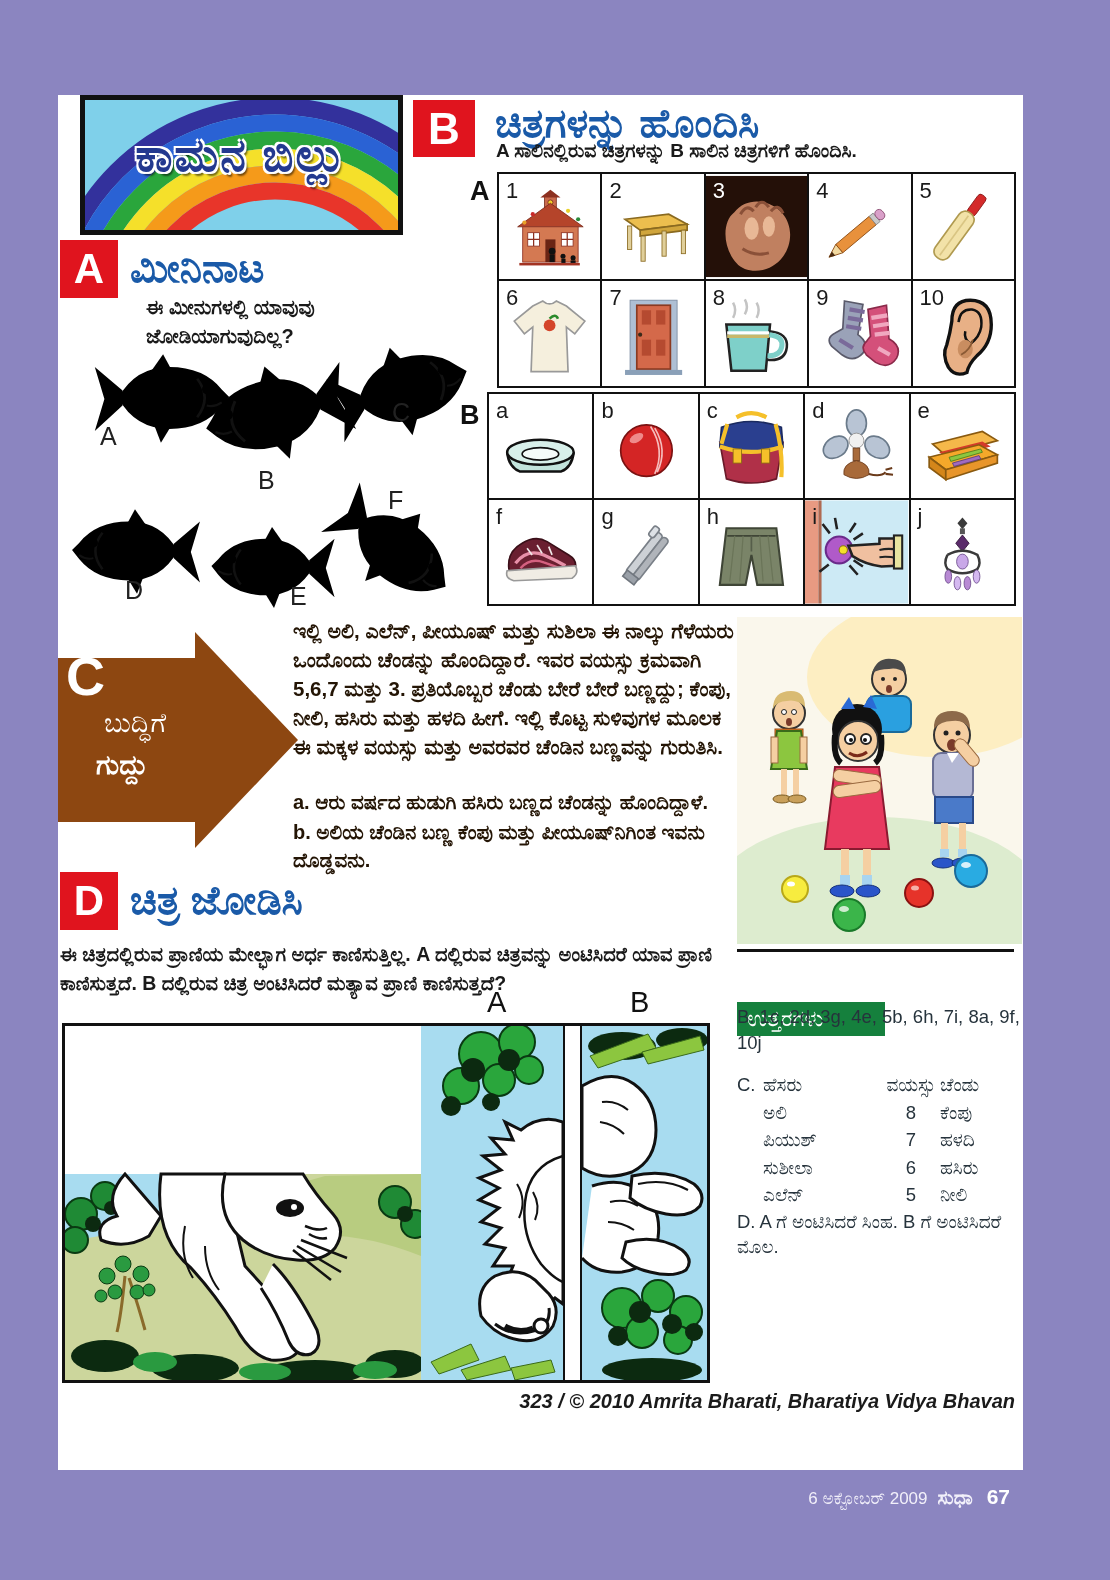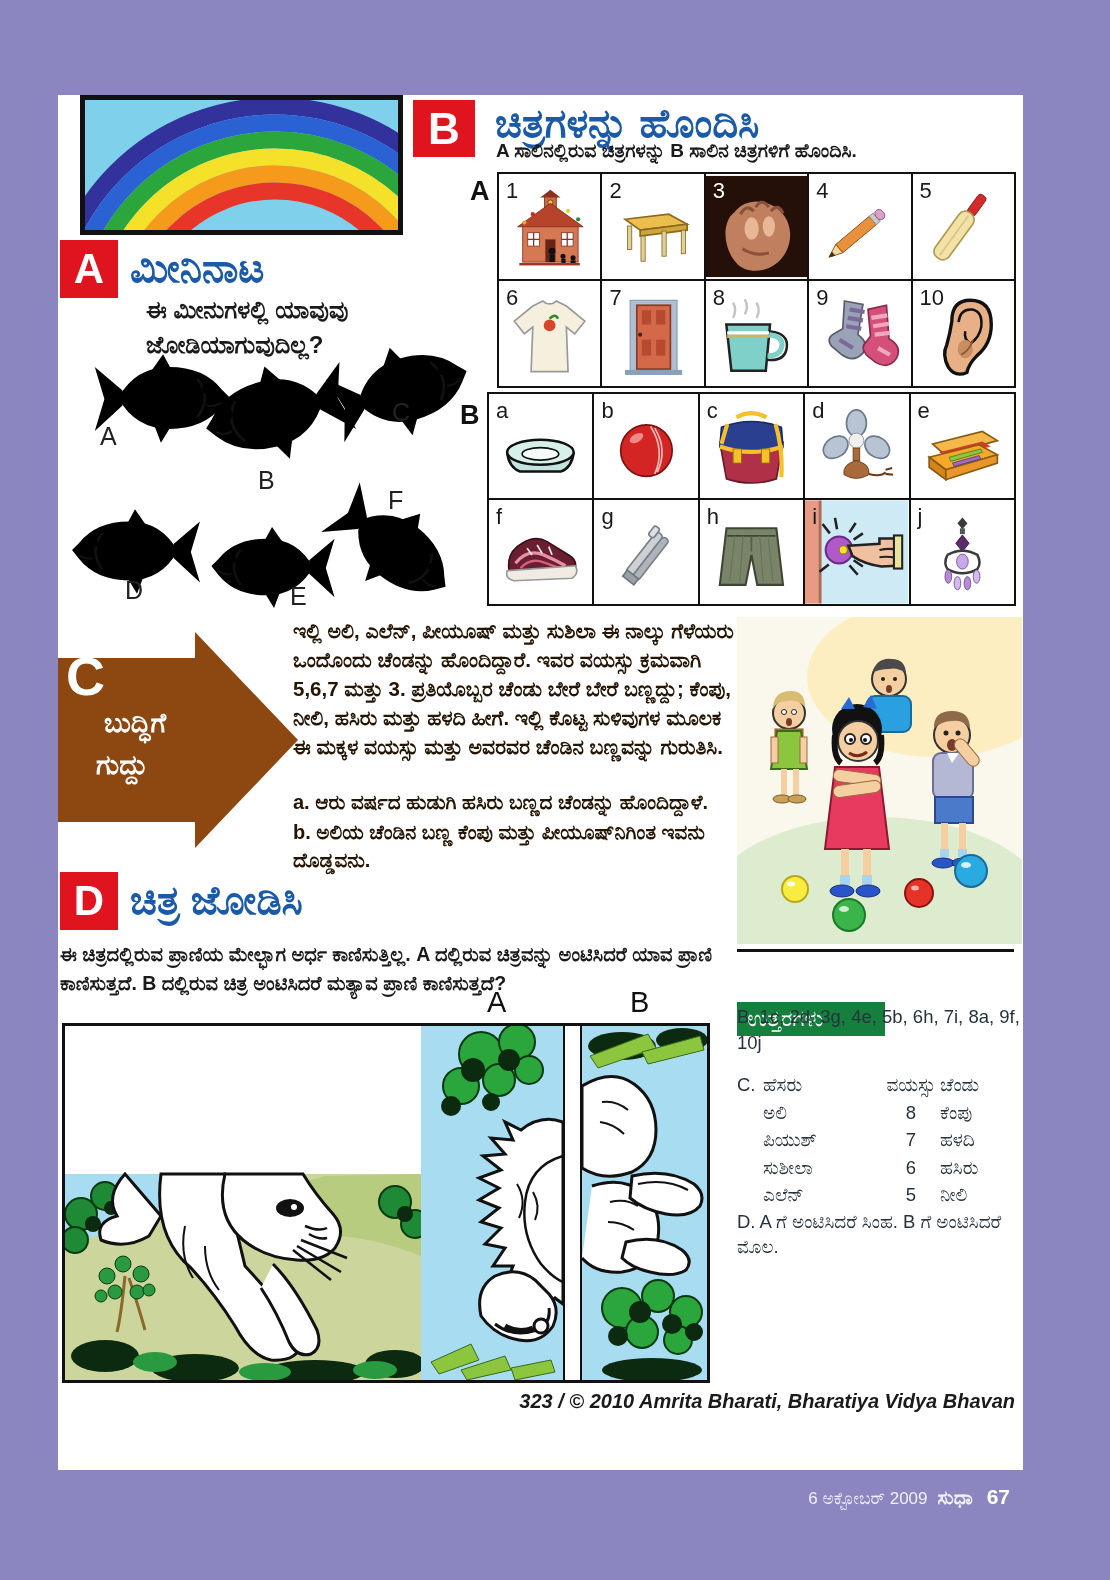--- a/index.html
+++ b/index.html
@@ -251,20 +251,21 @@
 
   <div class="masthead">
     <svg viewBox="0 0 313 130" preserveAspectRatio="none">
       <circle cx="190" cy="230" r="224" fill="none" stroke="#33319c" stroke-width="17"></circle>
       <circle cx="190" cy="230" r="207" fill="none" stroke="#2a62d4" stroke-width="17"></circle>
       <circle cx="190" cy="230" r="190" fill="none" stroke="#2aa63c" stroke-width="17"></circle>
       <circle cx="190" cy="230" r="173" fill="none" stroke="#f5e02a" stroke-width="17"></circle>
       <circle cx="190" cy="230" r="156" fill="none" stroke="#f59a1a" stroke-width="17"></circle>
       <circle cx="190" cy="230" r="139" fill="none" stroke="#e8352a" stroke-width="17"></circle>
     </svg>
+    <div class="mast-title">ಕಾಮನ ಬಿಲ್ಲು</div>
   </div>
 
   <div class="badge" style="left:413px;top:100px;width:62px;height:57px;font-size:44px;">B</div>
   <div class="sec-title" style="left:495px;top:101px;">ಚಿತ್ರಗಳನ್ನು ಹೊಂದಿಸಿ</div>
   <div class="abs plain" style="left:496px;top:140px;font-size:19px;">A ಸಾಲಿನಲ್ಲಿರುವ ಚಿತ್ರಗಳನ್ನು B ಸಾಲಿನ ಚಿತ್ರಗಳಿಗೆ ಹೊಂದಿಸಿ.</div>
 
   <div class="grid-label" style="left:470px;top:176px;">A</div>
   <div class="grid" style="left:497px;top:172px;width:515px;height:212px;">
       <div class="cell">
         <span class="num">1</span>
@@ -387,21 +388,21 @@
       <div class="cell">
         <span class="num">j</span>
         <svg viewBox="0 0 100 100" class="ci">
           <use href="#i-earring"></use>
         </svg>
       </div>
     </div>
 
   <div class="badge" style="left:60px;top:240px;width:58px;height:58px;font-size:42px;">A</div>
   <div class="sec-title" style="left:130px;top:246px;">ಮೀನಿನಾಟ</div>
-  <div class="abs plain" style="left:146px;top:293px;width:310px;font-size:24px;line-height:1.45;">ಈ ಮೀನುಗಳಲ್ಲಿ ಯಾವುವು ಜೋಡಿಯಾಗುವುದಿಲ್ಲ?</div>
+  <div class="abs plain" style="left:146px;top:293px;width:310px;font-size:20px;line-height:1.45;">ಈ ಮೀನುಗಳಲ್ಲಿ ಯಾವುವು ಜೋಡಿಯಾಗುವುದಿಲ್ಲ?</div>
 
   <svg class="fish" style="left:62px;top:350px;width:200px;height:96px;" viewBox="0 0 130 90">
       <use href="#fish-shape"></use>
     </svg>
   <svg class="fish" style="left:202px;top:360px;width:150px;height:104px;--f:#111;transform:scaleX(-1) rotate(14deg);" viewBox="0 0 130 90">
       <use href="#fish-shape"></use>
     </svg>
   <svg class="fish" style="left:330px;top:342px;width:142px;height:98px;--f:#111;transform:rotate(-16deg);" viewBox="0 0 130 90">
       <use href="#fish-shape"></use>
     </svg>
@@ -418,21 +419,21 @@
   <div class="fish-label" style="left:258px;top:466px;">B</div>
   <div class="fish-label" style="left:392px;top:398px;">C</div>
   <div class="fish-label" style="left:125px;top:576px;">D</div>
   <div class="fish-label" style="left:290px;top:582px;">E</div>
   <div class="fish-label" style="left:388px;top:486px;">F</div>
 
   <svg class="abs" style="left:58px;top:625px;width:248px;height:232px;" viewBox="0 0 248 232">
     <polygon points="0,33 137,33 137,7 240,115 137,223 137,197 0,197" fill="#8d4711"></polygon>
   </svg>
   <div class="abs" style="left:66px;top:645px;font-size:54px;font-weight:bold;color:#fff;">C</div>
-  <div class="abs" style="left:104px;top:708px;font-size:27px;font-weight:bold;color:#fff;">ಬುದ್ಧಿಗೆ</div>
+  <div class="abs" style="left:104px;top:708px;font-size:27px;font-weight:normal;color:#fff;">ಬುದ್ಧಿಗೆ</div>
   <div class="abs" style="left:96px;top:750px;font-size:27px;font-weight:bold;color:#fff;">ಗುದ್ದು</div>
 
   <div class="c-text" style="left:293px;top:616px;width:444px;">ಇಲ್ಲಿ ಅಲಿ, ಎಲೆನ್, ಪೀಯೂಷ್ ಮತ್ತು ಸುಶಿಲಾ ಈ ನಾಲ್ಕು ಗೆಳೆಯರು ಒಂದೊಂದು ಚೆಂಡನ್ನು ಹೊಂದಿದ್ದಾರೆ. ಇವರ ವಯಸ್ಸು ಕ್ರಮವಾಗಿ 5,6,7 ಮತ್ತು 3. ಪ್ರತಿಯೊಬ್ಬರ ಚೆಂಡು ಬೇರೆ ಬೇರೆ ಬಣ್ಣದ್ದು; ಕೆಂಪು, ನೀಲಿ, ಹಸಿರು ಮತ್ತು ಹಳದಿ ಹೀಗೆ. ಇಲ್ಲಿ ಕೊಟ್ಟ ಸುಳಿವುಗಳ ಮೂಲಕ ಈ ಮಕ್ಕಳ ವಯಸ್ಸು ಮತ್ತು ಅವರವರ ಚೆಂಡಿನ ಬಣ್ಣವನ್ನು ಗುರುತಿಸಿ.</div>
   <div class="clue" style="left:293px;top:818px;width:440px;">b. ಅಲಿಯ ಚೆಂಡಿನ ಬಣ್ಣ ಕೆಂಪು ಮತ್ತು ಪೀಯೂಷ್‌ನಿಗಿಂತ ಇವನು ದೊಡ್ಡವನು.</div>
   <div class="clue" style="left:293px;top:788px;width:450px;">a. ಆರು ವರ್ಷದ ಹುಡುಗಿ ಹಸಿರು ಬಣ್ಣದ ಚೆಂಡನ್ನು ಹೊಂದಿದ್ದಾಳೆ.</div>
 
   <svg class="abs" style="left:737px;top:617px;width:285px;height:327px;" viewBox="0 0 285 327">
     <rect width="285" height="327" fill="#faf7ec"></rect>
     <ellipse cx="200" cy="60" rx="130" ry="80" fill="#fdeec2"></ellipse>
     <ellipse cx="140" cy="290" rx="170" ry="90" fill="#ddeccf"></ellipse>

